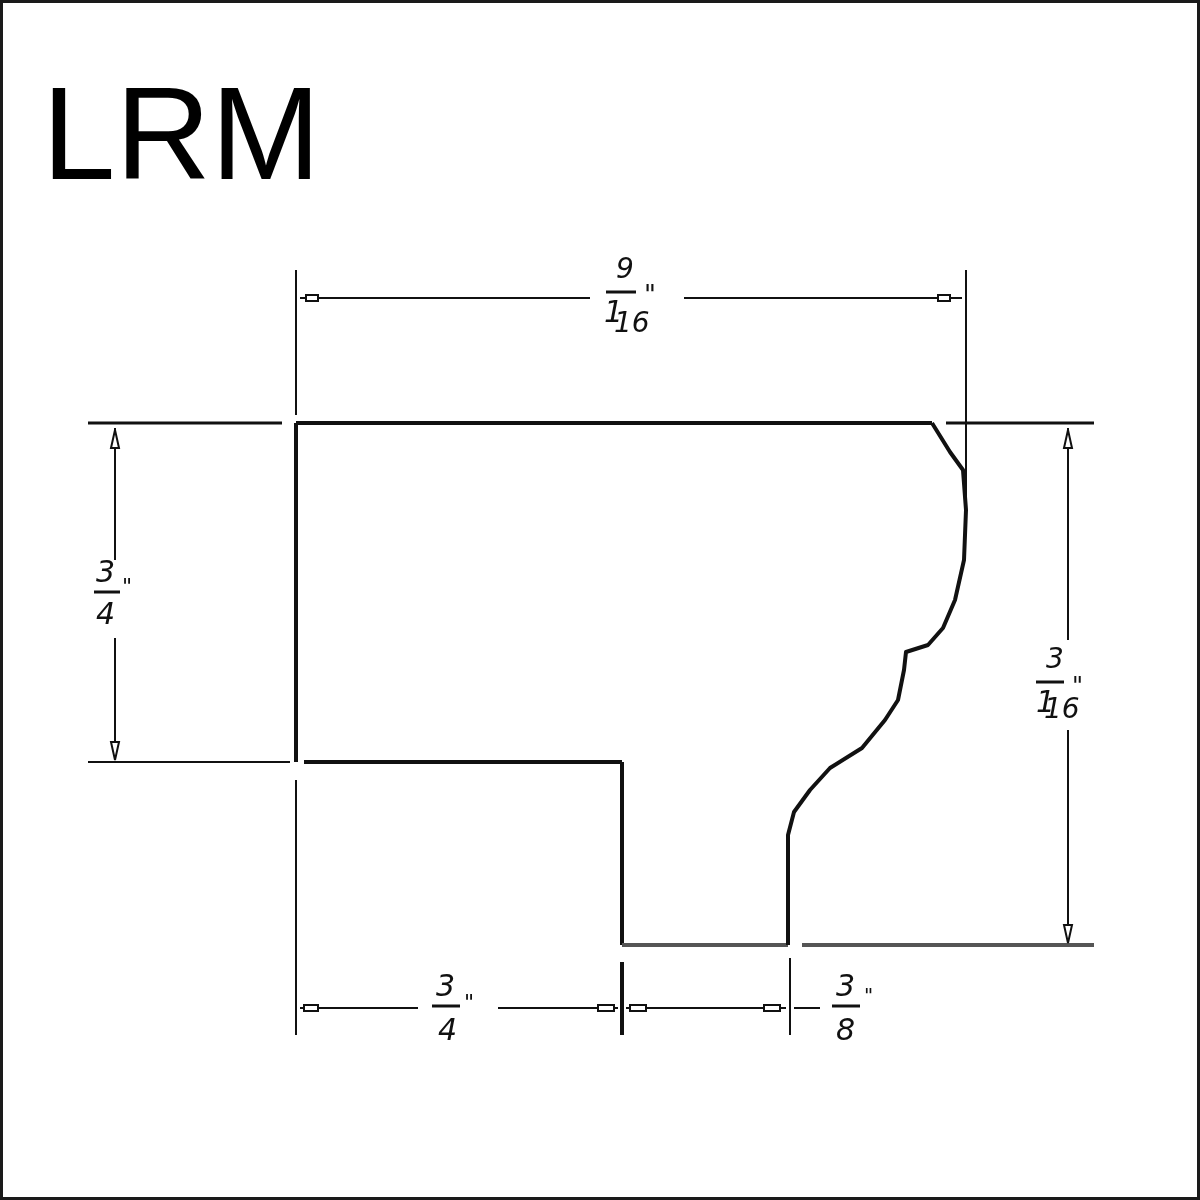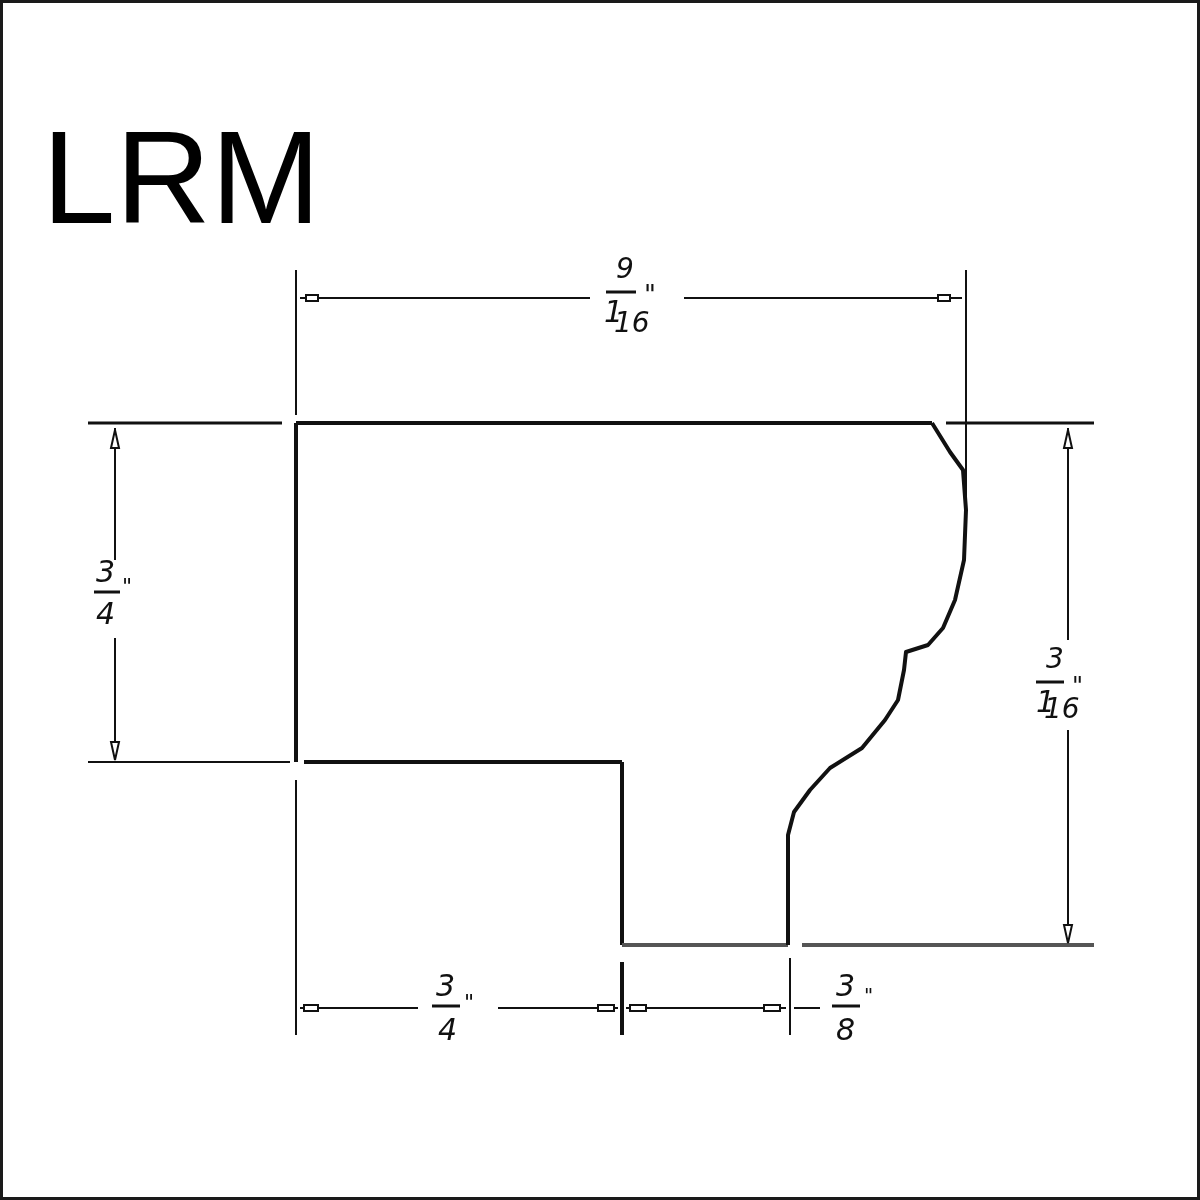--- a/index.html
+++ b/index.html
@@ -4,21 +4,21 @@
   <style>
     html, body { margin: 0; padding: 0; background: #ffffff; }
     body { width: 1200px; height: 1200px; position: relative; overflow: hidden; }
     .frame {
       position: absolute; left: 0; top: 0; width: 1200px; height: 1200px;
       box-sizing: border-box; border: 3px solid #1a1a1a; background: #fff;
     }
     .title {
       position: absolute; left: 42px; top: 68px;
       font-family: "Liberation Sans", sans-serif;
-      font-size: 132px; line-height: 1; color: #000; letter-spacing: 0px; margin-top: 44px;
+      font-size: 132px; line-height: 1; color: #000; letter-spacing: 0px;
     }
     svg.drawing { position: absolute; left: 0; top: 0; }
     .dimtxt {
       font-family: "DejaVu Sans", sans-serif; font-style: italic;
       fill: #111; 
     }
   </style>
 </head>
 <body>
 

